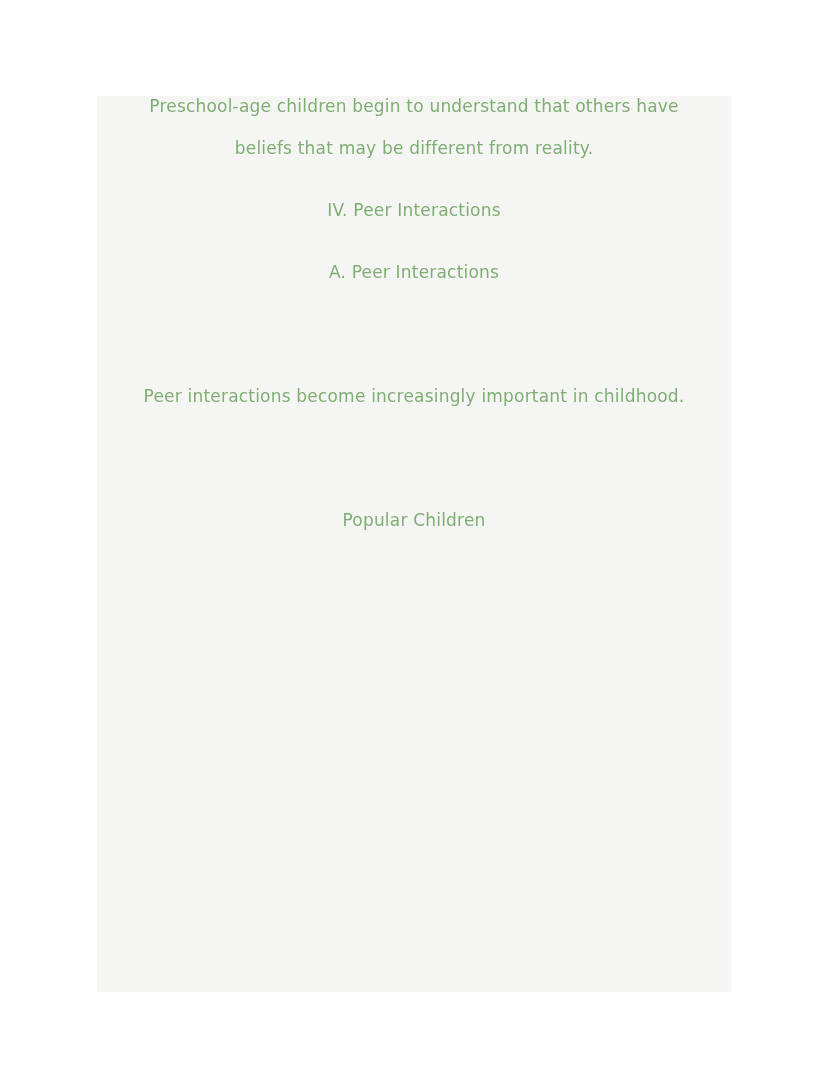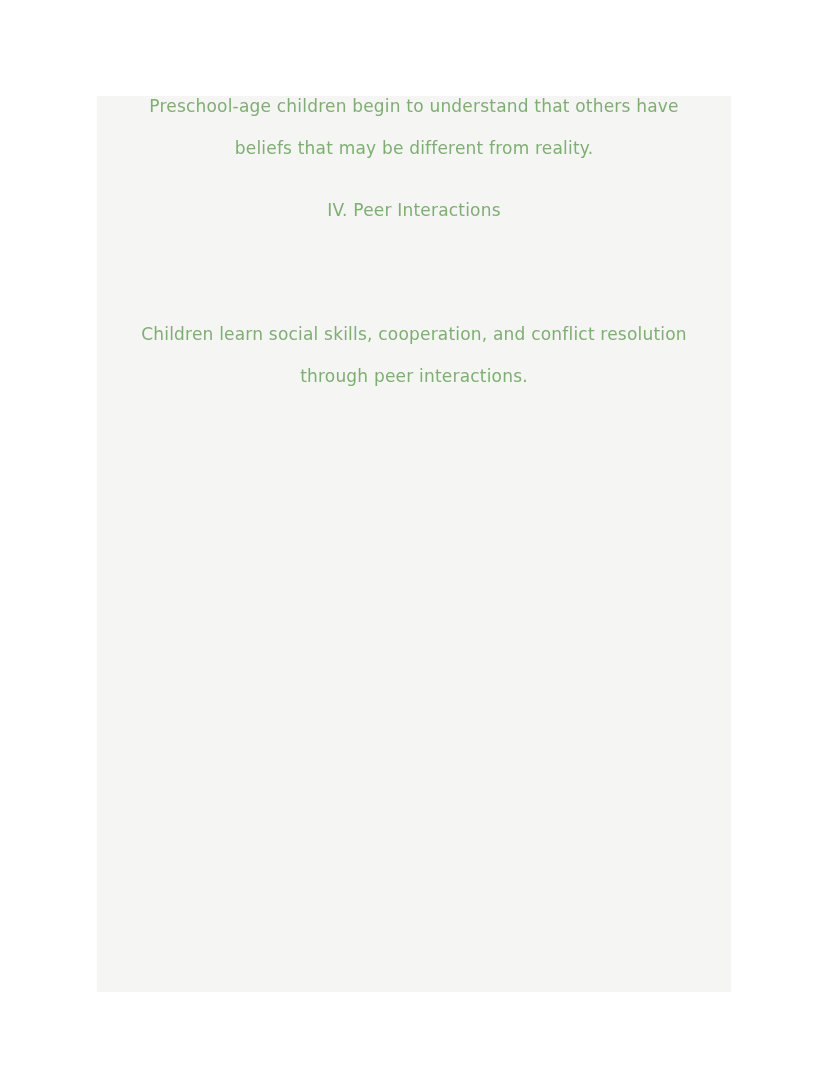--- a/index.html
+++ b/index.html
@@ -43,16 +43,15 @@
   .page-content p.empty {
     min-height: 42px;
   }
 </style>
 </head>
 <body>
 
 <div class="document-viewport">
   <div class="document-page">
     <div class="page-content"><p>Preschool-age children begin to understand that others have
-beliefs that may be different from reality.</p><p>IV. Peer Interactions</p><p class="empty"></p><p>Children learn social skills, cooperation, and conflict resolution
-through peer interactions.</p><p class="empty"></p><p class="empty"></p></div>
+beliefs that may be different from reality.</p><p>IV. Peer Interactions</p><p>A. Peer Interactions</p><p class="empty"></p><p>Peer interactions become increasingly important in childhood.</p><p class="empty"></p><p>Popular Children</p><p class="empty"></p></div>
   </div>
 </div>
 
 </body></html>

